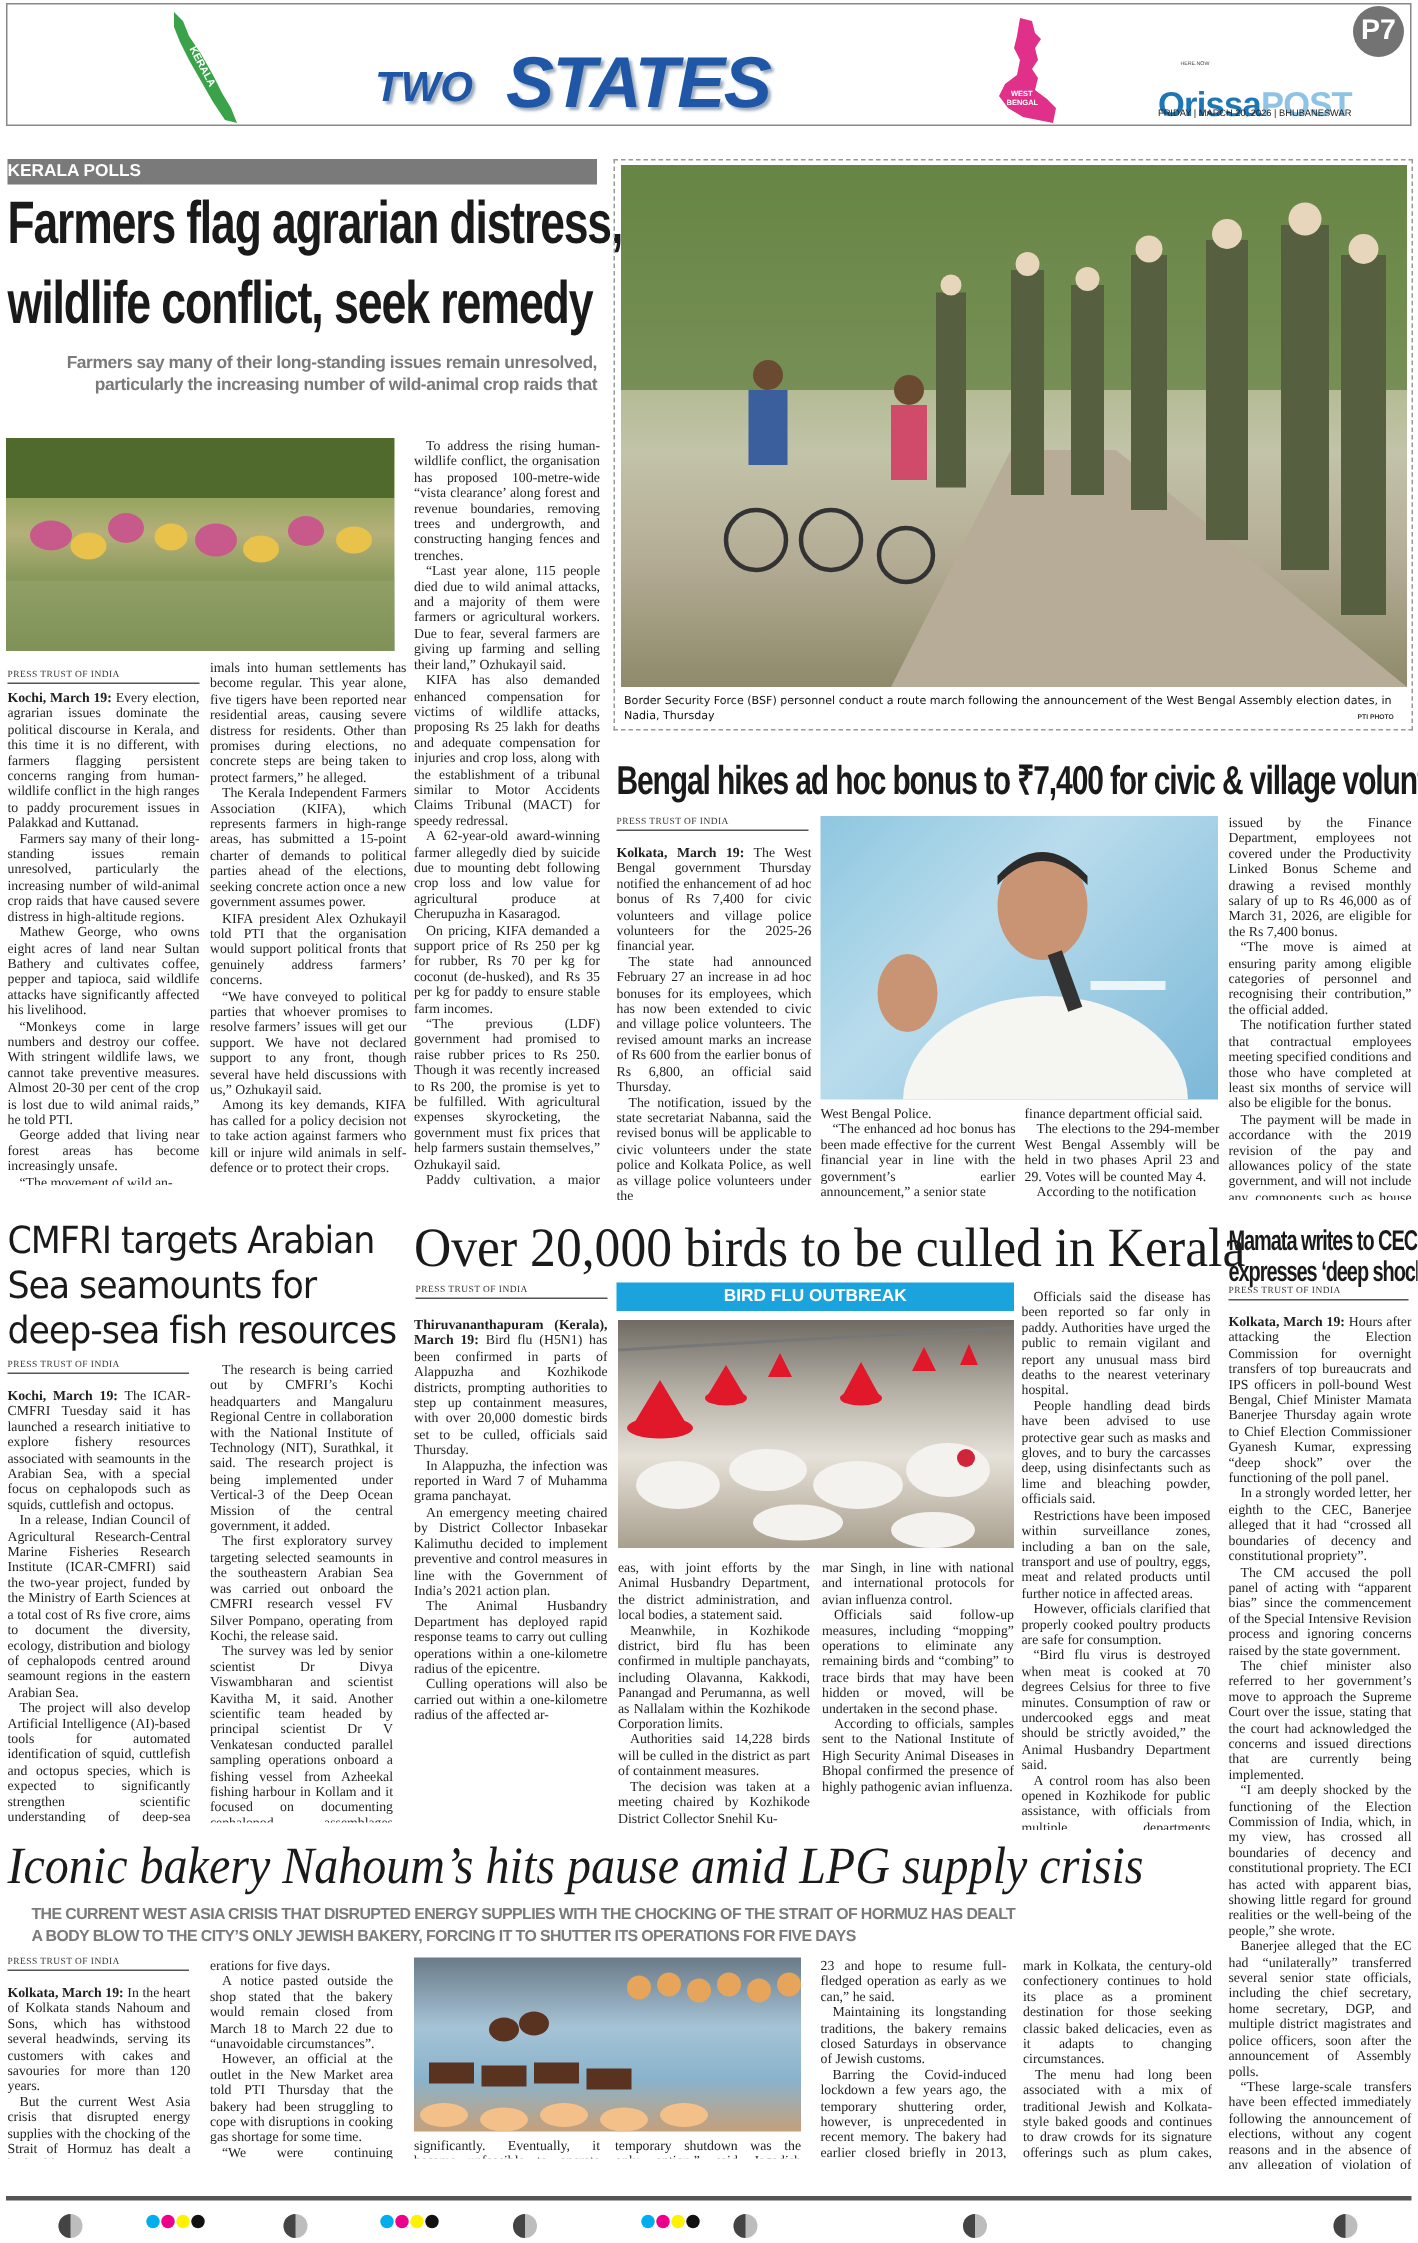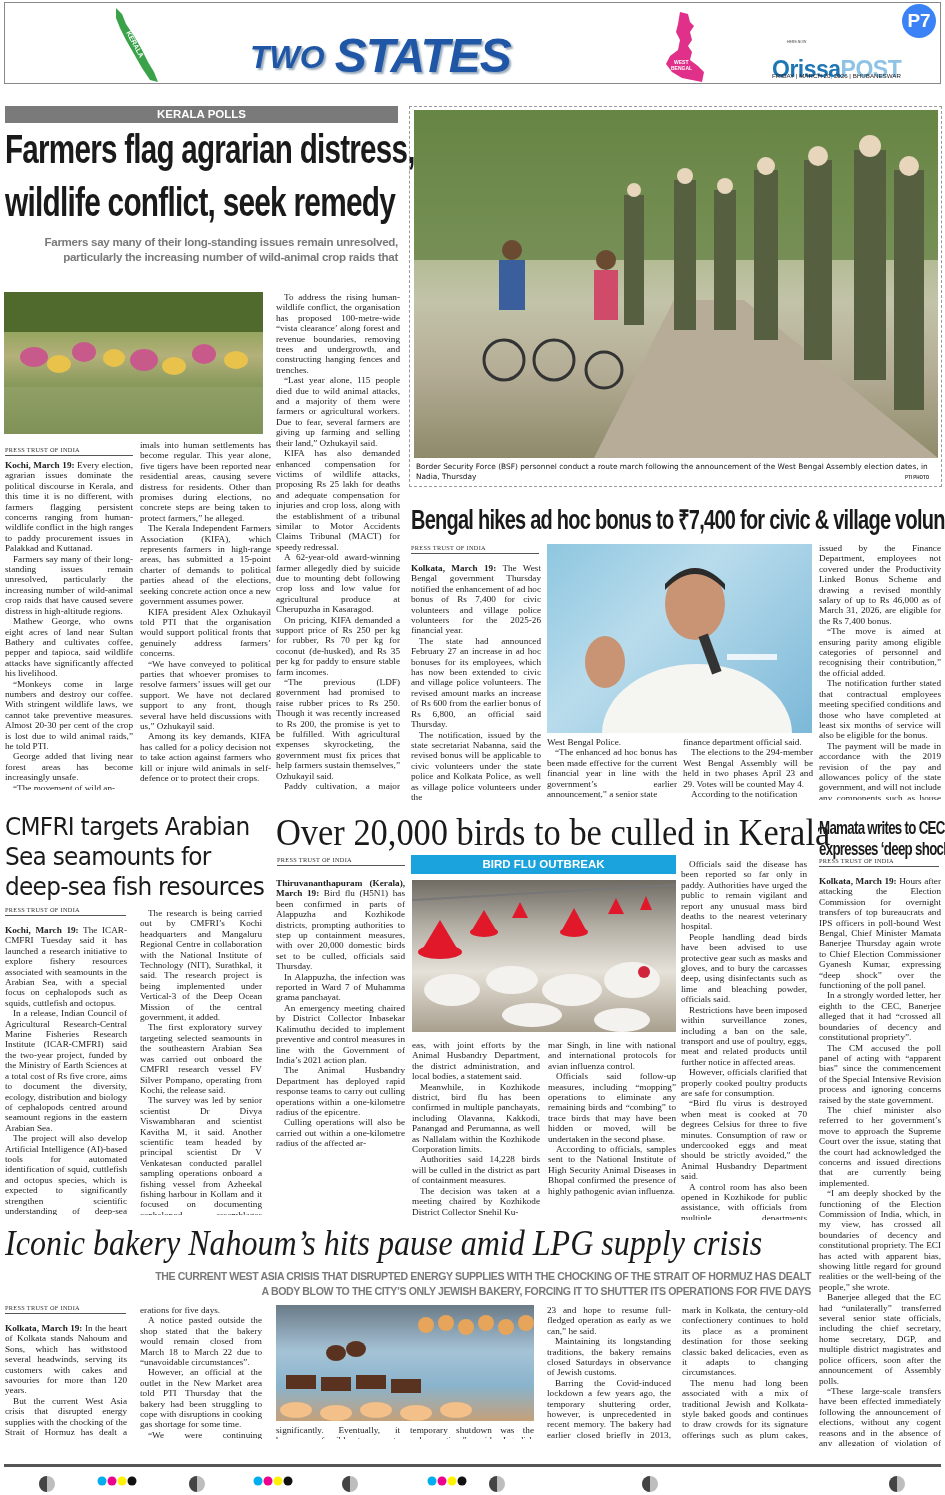--- a/index.html
+++ b/index.html
@@ -9,23 +9,23 @@
 .col{position:absolute;font-family:"Liberation Serif",serif;font-size:9.2px;line-height:10.4px;text-align:justify;hyphens:auto;overflow:hidden;color:#222}
 .col p{text-indent:8px}
 .col p.first{text-indent:0}
 .col b{font-weight:bold}
 .credit{position:absolute;font-family:"Liberation Serif",serif;font-size:6.3px;letter-spacing:.3px;color:#333;border-bottom:1.5px solid #555;padding-bottom:2px}
 .cond{font-family:"Liberation Sans",sans-serif;font-weight:bold;transform-origin:left top;white-space:nowrap;letter-spacing:-1px}
 .photo{position:absolute;overflow:hidden}
 
 #masthead{left:4px;top:2px;width:937px;height:82px;border:1px solid #888}
 #title{left:250px;top:28px;font-family:"Liberation Sans",sans-serif;font-weight:bold;font-style:italic;color:#1f56a6;white-space:nowrap;text-shadow:2px 2px 2px #9ab}
-#title .two{font-size:32px;vertical-align:4px;margin-right:10px}
+#title .two{font-size:28px;vertical-align:4px;margin-right:22px}
 #title .states{font-size:48px;letter-spacing:-1px}
-.pgbadge{left:902px;top:4px;width:34px;height:34px;border-radius:50%;background:#3b82f6;color:#fff;font-family:"Liberation Sans",sans-serif;font-weight:bold;font-size:19px;text-align:center;line-height:34px}
+.pgbadge{left:902px;top:4px;width:34px;height:34px;border-radius:50%;background:#737373;color:#fff;font-family:"Liberation Sans",sans-serif;font-weight:bold;font-size:19px;text-align:center;line-height:34px}
 #brand{left:772px;top:56px;font-family:"Liberation Sans",sans-serif;font-weight:bold;font-size:23px;white-space:nowrap;letter-spacing:-.5px}
 #brand .o{color:#1f76b5}#brand .p{color:#8ec3e6}
 #brandtag{left:787px;top:40px;font-size:3.5px;color:#444;font-family:"Liberation Sans",sans-serif}
 #dateline{left:772px;top:72px;font-family:"Liberation Sans",sans-serif;font-size:6.2px;color:#222;white-space:nowrap}
 </style>
 </head>
 <body>
 
 <div class="abs" id="masthead"></div>
 <svg class="abs" style="left:108px;top:6px" width="58" height="78" viewBox="0 0 58 78">
@@ -38,21 +38,21 @@
 <svg class="abs" style="left:658px;top:10px" width="50" height="75" viewBox="0 0 50 75">
   <path d="M22 2 L30 4 L32 12 L36 16 L32 22 L34 30 L30 36 L34 42 L32 50 L40 56 L46 62 L44 72 L34 70 L24 68 L14 62 L8 54 L12 46 L20 40 L22 30 L18 22 L20 14 Z" fill="#e0308a"></path>
   <text x="16" y="54" font-family="Liberation Sans, sans-serif" font-size="5" font-weight="bold" fill="#fff">WEST</text>
   <text x="13" y="60" font-family="Liberation Sans, sans-serif" font-size="5" font-weight="bold" fill="#fff">BENGAL</text>
 </svg>
 <div class="abs pgbadge">P7</div>
 <div class="abs" id="brandtag">HERE.NOW</div>
 <div class="abs" id="brand"><span class="o">Orissa</span><span class="p">POST</span></div>
 <div class="abs" id="dateline">FRIDAY | MARCH 20, 2026 | BHUBANESWAR</div>
 
-<div class="abs" style="left:5px;top:106px;width:393px;height:17px;background:#7a7a7a;color:#fff;font-family:'Liberation Sans',sans-serif;font-weight:bold;font-size:11.5px;text-align:center;line-height:17px">KERALA POLLS</div>
+<div class="abs" style="left:5px;top:106px;width:393px;height:17px;background:#7a7a7a;color:#fff;font-family:'Liberation Sans',sans-serif;font-weight:bold;font-size:11.5px;text-align:left;line-height:17px">KERALA POLLS</div>
 <div class="abs cond" style="left:5px;top:128px;font-size:40px;line-height:42px;transform:scaleX(.74)">Farmers flag agrarian distress,</div>
 <div class="abs cond" style="left:5px;top:181px;font-size:40px;line-height:42px;transform:scaleX(.745)">wildlife conflict, seek remedy</div>
 <div class="abs" style="left:5px;top:234px;width:393px;text-align:right;font-family:'Liberation Sans',sans-serif;font-weight:bold;color:#7a7a7a;font-size:11.6px;line-height:15px;letter-spacing:-.3px">
   <div>Farmers say many of their long-standing issues remain unresolved,</div>
   <div>particularly the increasing number of wild-animal crop raids that</div>
 </div>
 <div class="photo" style="left:4px;top:292px;width:259px;height:142px;background:linear-gradient(180deg,#6e8a44 0%,#8fa35a 25%,#b4b07a 45%,#7e9455 70%,#5b7436 100%)">
   <svg width="259" height="142">
     <rect x="0" y="0" width="259" height="40" fill="#4f6a2c"></rect>
     <g fill="#c75a8a">
@@ -246,21 +246,21 @@
   <p>In a strongly worded letter, her eighth to the CEC, Banerjee alleged that it had “crossed all boundaries of decency and constitutional propriety”.</p>
   <p>The CM accused the poll panel of acting with “apparent bias” since the commencement of the Special Intensive Revision process and ignoring concerns raised by the state government.</p>
   <p>The chief minister also referred to her government’s move to approach the Supreme Court over the issue, stating that the court had acknowledged the concerns and issued directions that are currently being implemented.</p>
   <p>“I am deeply shocked by the functioning of the Election Commission of India, which, in my view, has crossed all boundaries of decency and constitutional propriety. The ECI has acted with apparent bias, showing little regard for ground realities or the well-being of the people,” she wrote.</p>
   <p>Banerjee alleged that the EC had “unilaterally” transferred several senior state officials, including the chief secretary, home secretary, DGP, and multiple district magistrates and police officers, soon after the announcement of Assembly polls.</p>
   <p>“These large-scale transfers have been effected immediately following the announcement of elections, without any cogent reasons and in the absence of any allegation of violation of electoral rules or the Model Code of Conduct,” she said.</p>
 
 </div>
 
 <div class="abs" style="left:5px;top:1225px;font-family:'Liberation Serif',serif;font-style:italic;font-size:35px;line-height:38px;color:#1a1a1a;white-space:nowrap;transform:scaleX(.915);transform-origin:left top">Iconic bakery Nahoum’s hits pause amid LPG supply crisis</div>
-<div class="abs" style="left:11px;top:1269px;width:800px;text-align:right;font-family:'Liberation Sans',sans-serif;font-weight:bold;color:#7a7a7a;font-size:10.6px;line-height:15px;letter-spacing:-.4px">
+<div class="abs" style="left:21px;top:1269px;width:800px;text-align:left;font-family:'Liberation Sans',sans-serif;font-weight:bold;color:#7a7a7a;font-size:10.6px;line-height:15px;letter-spacing:-.4px">
   <div>THE CURRENT WEST ASIA CRISIS THAT DISRUPTED ENERGY SUPPLIES WITH THE CHOCKING OF THE STRAIT OF HORMUZ HAS DEALT</div>
   <div>A BODY BLOW TO THE CITY’S ONLY JEWISH BAKERY, FORCING IT TO SHUTTER ITS OPERATIONS FOR FIVE DAYS</div>
 </div>
 <div class="credit" style="left:5px;top:1304px;width:121px">PRESS TRUST OF INDIA</div>
 <div class="col" style="left:5px;top:1323px;width:122px;height:116px">
   <p class="first"><b>Kolkata, March 19:</b> <span>In the heart of Kolkata stands Nahoum and Sons, which has withstood several headwinds, serving its customers with cakes and savouries for more than 120 years.</span></p>
   <p>But the current West Asia crisis that disrupted energy supplies with the chocking of the Strait of Hormuz has dealt a body blow to the city’s only Jewish bakery, forcing it to shutter its op-</p>
 </div>
 <div class="col" style="left:140px;top:1305px;width:122px;height:134px">
   <p class="first">erations for five days.</p>

